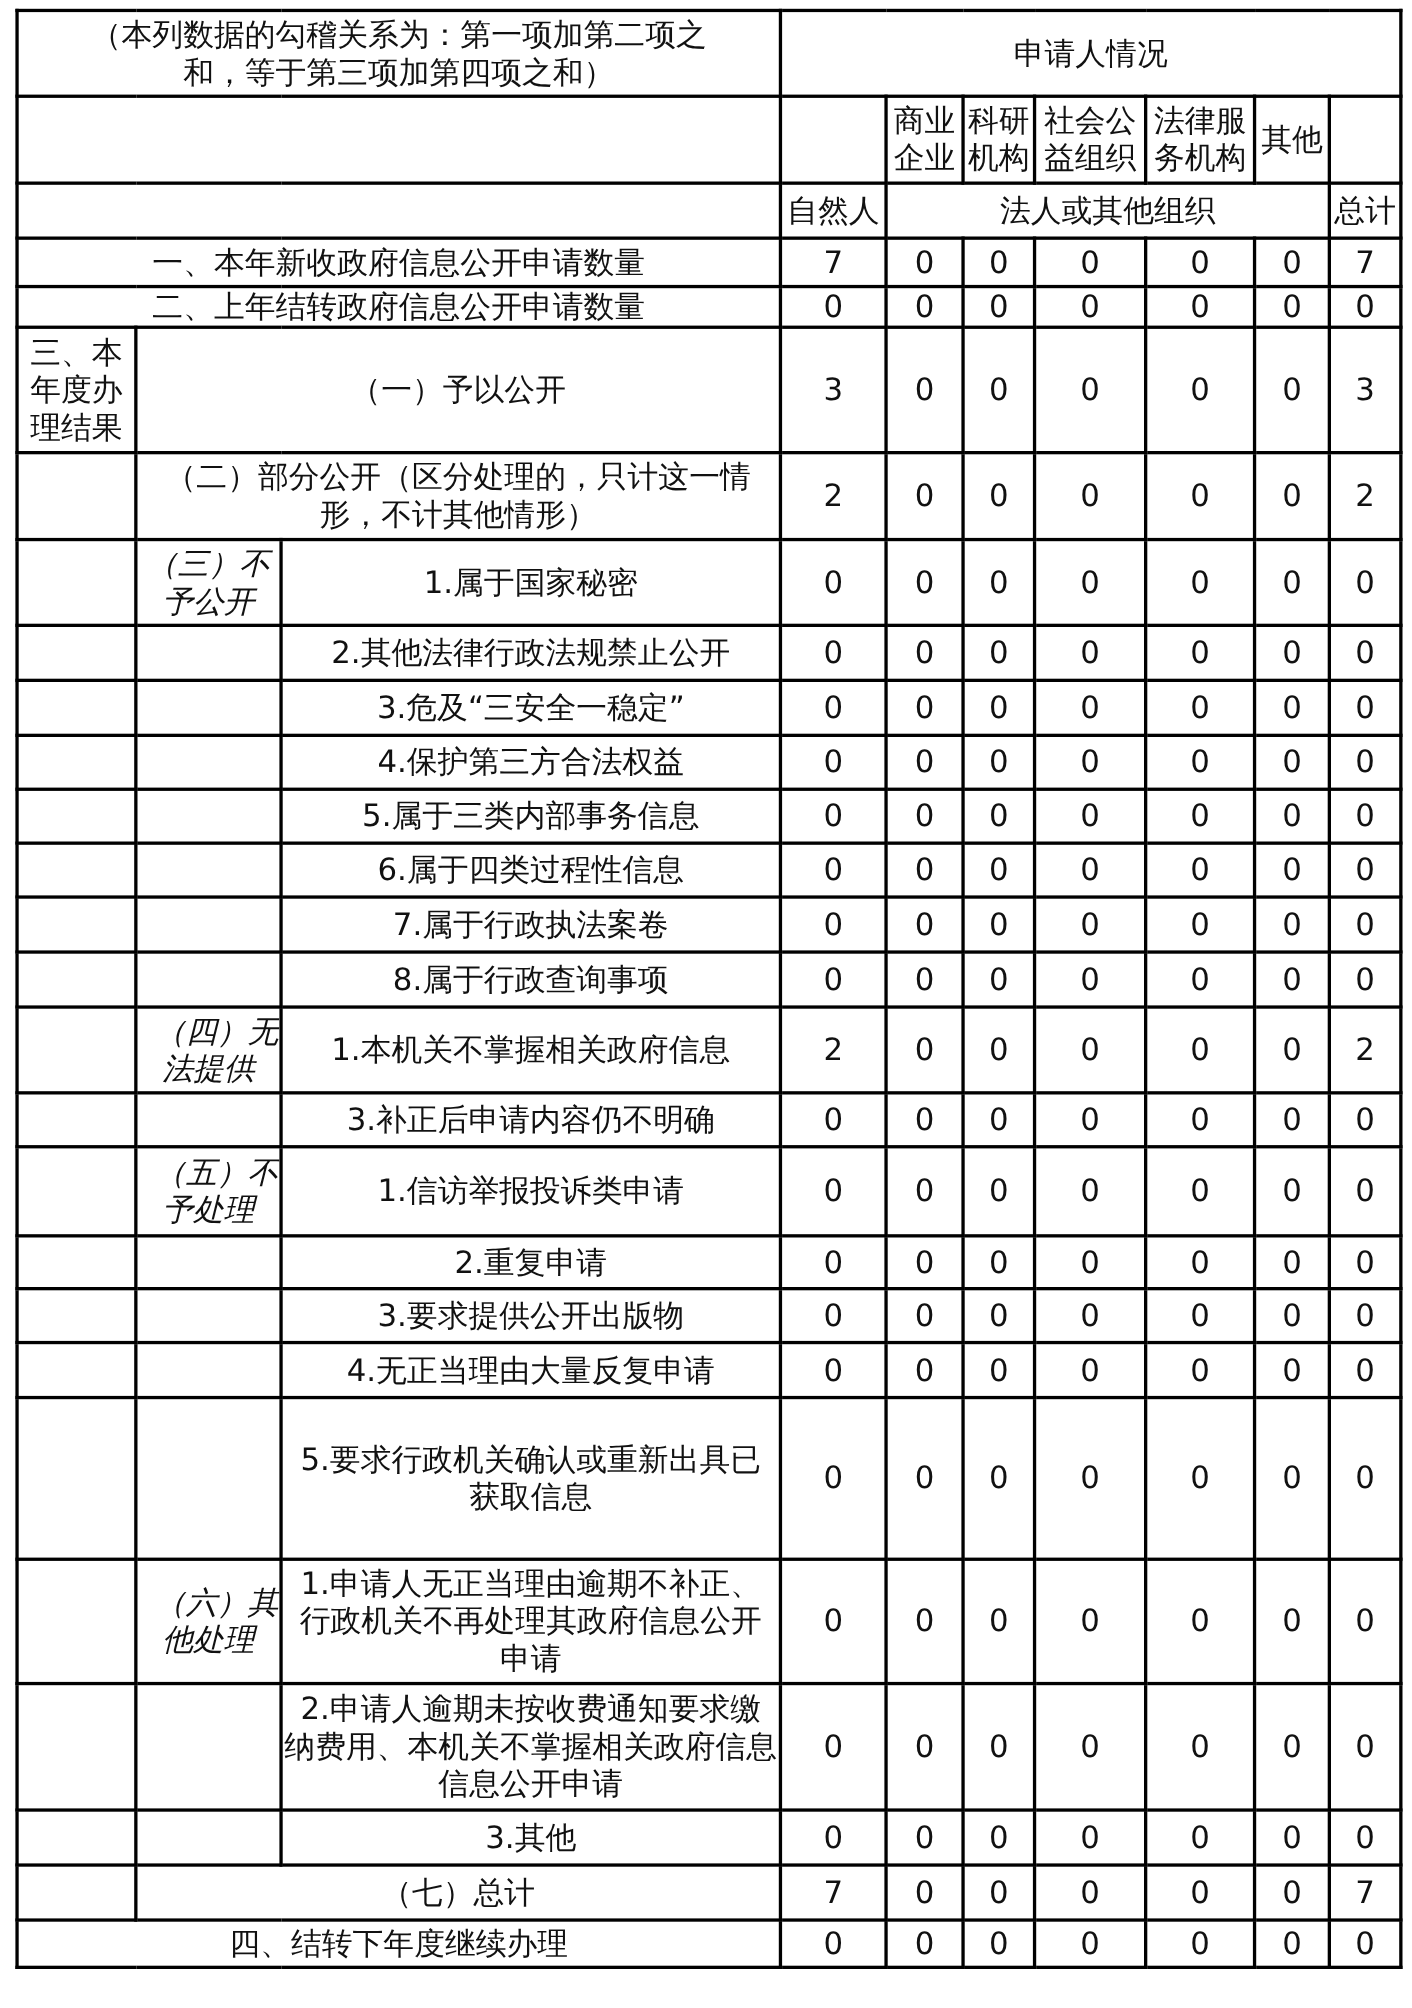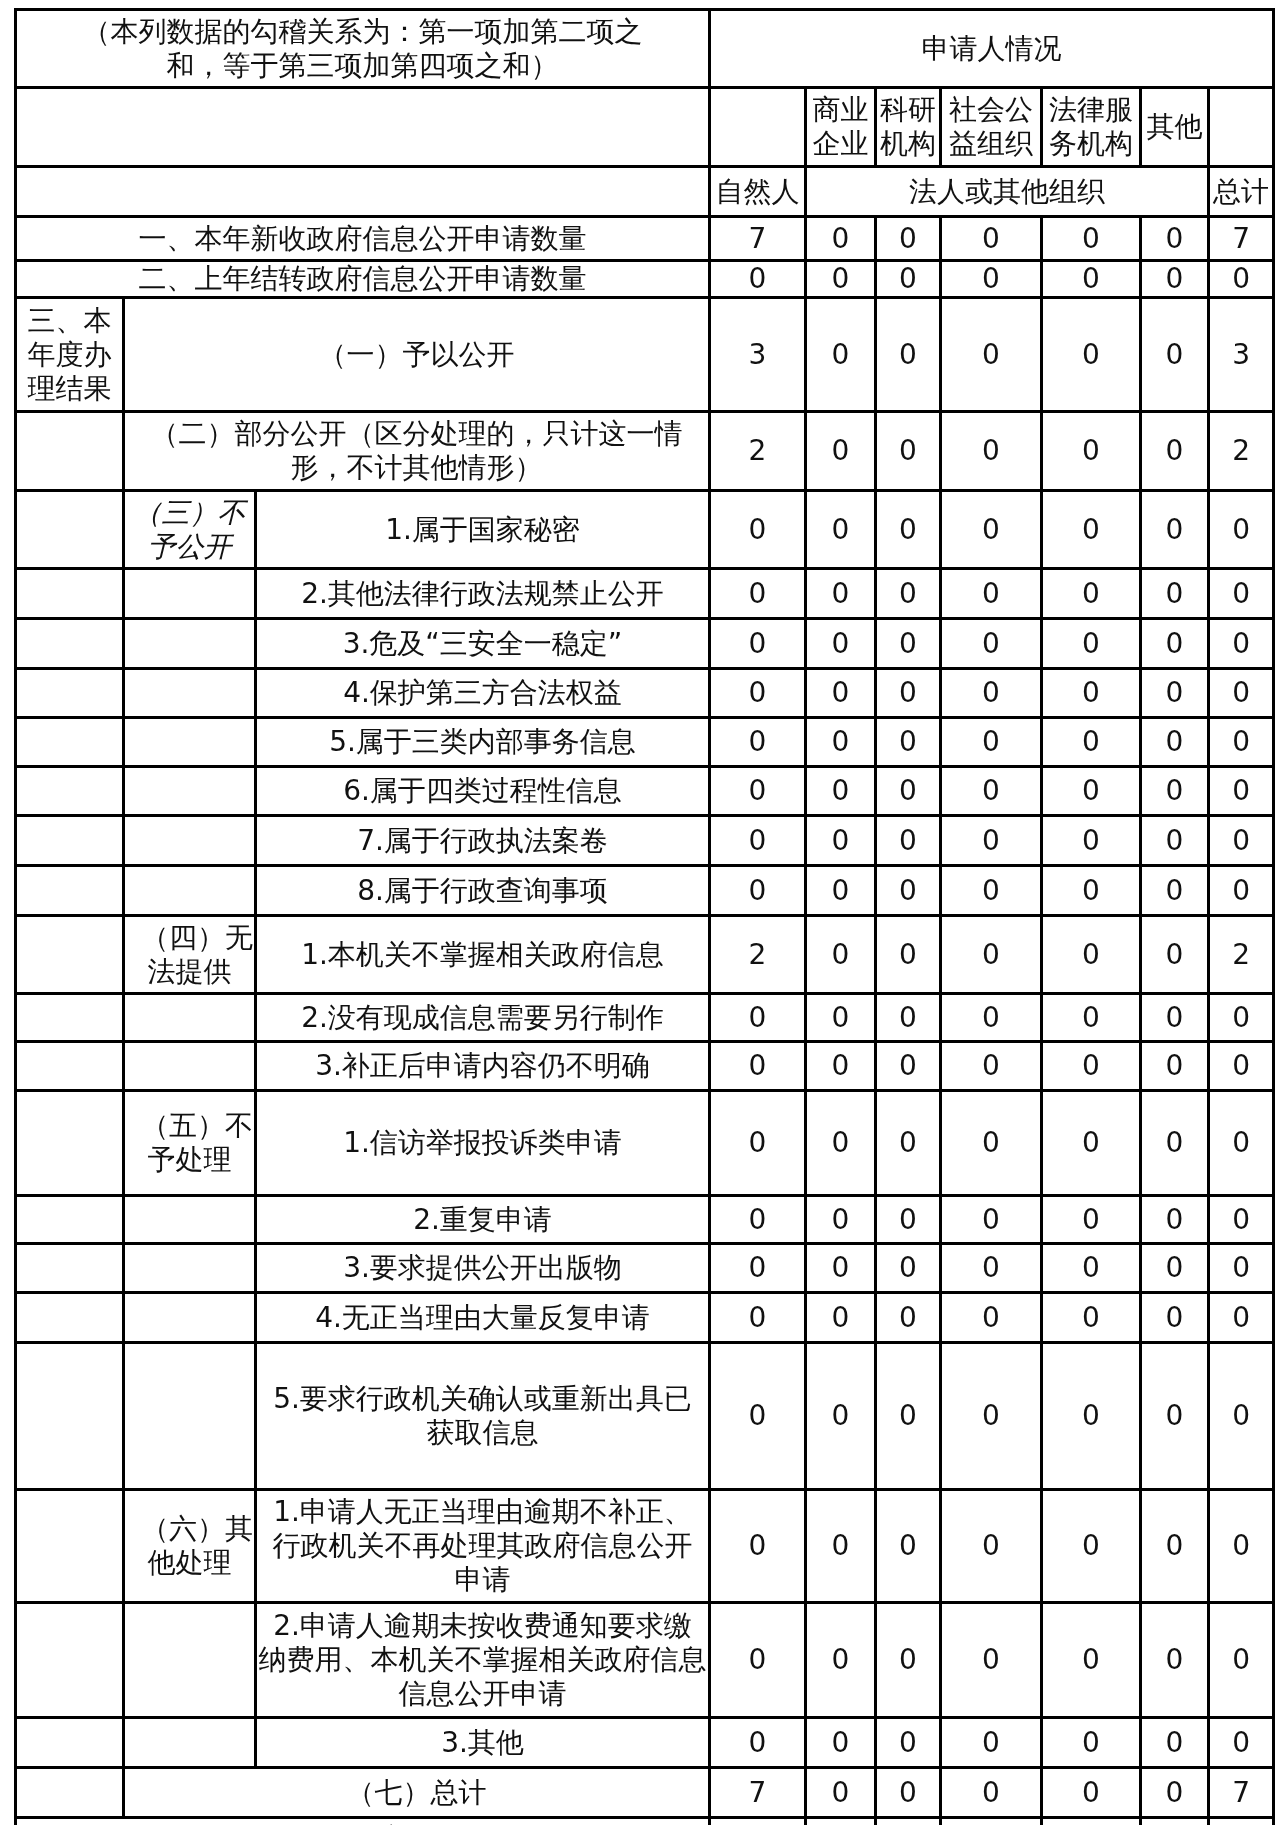--- a/index.html
+++ b/index.html
@@ -17,21 +17,21 @@
     text-align:center; vertical-align:middle;
   }
   .ln { display:block; }
   td.n { font-family:"Liberation Serif", serif; font-size:28px; }
   td.t { vertical-align:top; padding-top:4px; }
   td.l { text-align:left; padding-left:3px; }
   td.top { vertical-align:top; padding-top:6px; }
   td.note { line-height:28px; }
   td.sub { line-height:34px; }
   td.section { text-align:left; padding-left:9px; line-height:33px; }
-  td.cat { text-align:left; padding-left:3px; line-height:35px; }
+  td.cat { text-align:left; padding-left:3px; line-height:35px;font-style:italic; }
   td.cat .ln:first-child { padding-left:15px; }
   td.cat3 { text-align:left; padding-left:23px; line-height:35px;font-style:italic; }
   td.tot7 { text-align:left; padding-left:20px; }
 </style>
 </head>
 <body>
 
 <table class="report">
   <colgroup>
     <col style="width:108px">
@@ -256,47 +256,35 @@
     <td class="l top">1.本机关不掌握相关政府信息</td>
     <td class="n">2</td>
     <td class="n">0</td>
     <td class="n">0</td>
     <td class="n">0</td>
     <td class="n">0</td>
     <td class="n">0</td>
     <td class="n t">2</td>
   </tr>
 
-  <tr style="height:48px">
-    <td></td>
-    <td></td>
-    <td class="l">2.没有现成信息需要另行制作</td>
-    <td class="n">0</td>
-    <td class="n">0</td>
-    <td class="n">0</td>
-    <td class="n">0</td>
-    <td class="n">0</td>
-    <td class="n">0</td>
-    <td class="n t">0</td>
-  </tr>
 
   <tr style="height:49px">
     <td></td>
     <td></td>
     <td class="l">3.补正后申请内容仍不明确</td>
     <td class="n">0</td>
     <td class="n">0</td>
     <td class="n">0</td>
     <td class="n">0</td>
     <td class="n">0</td>
     <td class="n">0</td>
     <td class="n t">0</td>
   </tr>
 
-  <tr style="height:105px">
+  <tr style="height:81px">
     <td></td>
     <td class="cat">
       <span class="ln">（五）不</span>
       <span class="ln">予处理</span>
     </td>
     <td class="l top">1.信访举报投诉类申请</td>
     <td class="n">0</td>
     <td class="n">0</td>
     <td class="n">0</td>
     <td class="n">0</td>

